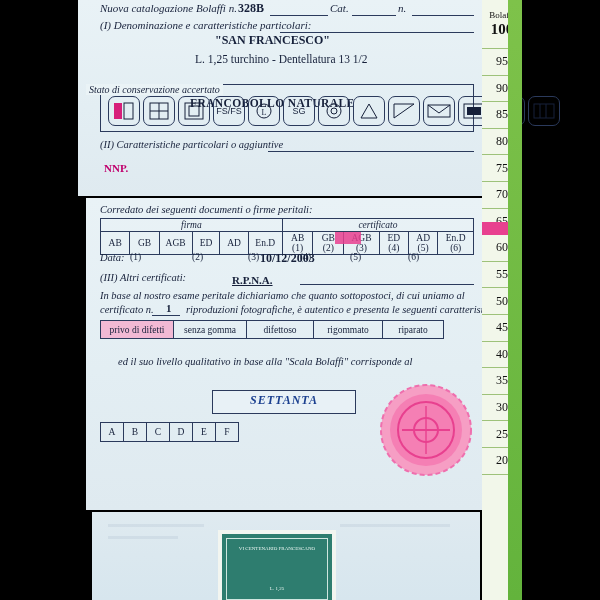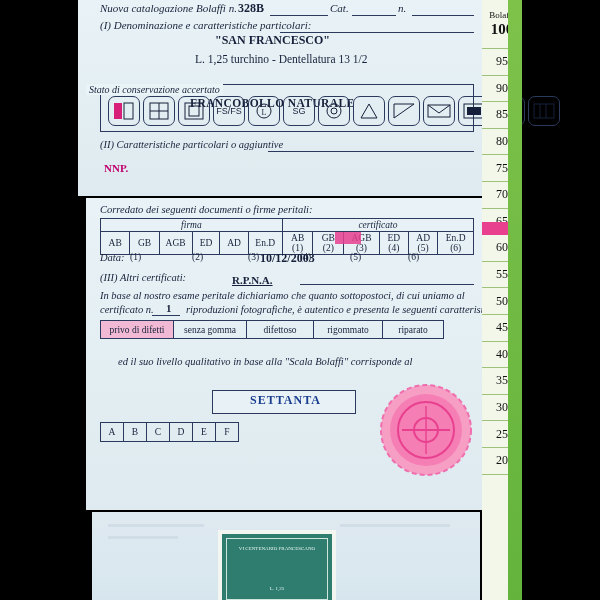--- a/index.html
+++ b/index.html
@@ -221,21 +221,21 @@
       <td style="width:62px;">difettoso</td>
       <td style="width:64px;">rigommato</td>
       <td style="width:56px;">riparato</td>
     </tr>
   </tbody>
     </table>
 
   <div class="t it" style="left:118px;top:356px;font-size:10.5px;">ed il suo livello qualitativo in base alla "Scala Bolaffi" corrisponde al</div>
 
   <div class="box" style="left:212px;top:390px;width:142px;height:22px;background:#e8f1f6;"></div>
-  <div class="t bd" style="left:250px;top:393px;font-size:12px;color:#1a3f8f;letter-spacing:1px;">SETTANTA</div>
+  <div class="t bd" style="left:250px;top:393px;font-size:12px;color:#1a3f8f;letter-spacing:1px;font-style:italic;">SETTANTA</div>
 
   <table class="grid" style="left:100px;top:422px;">
     <tbody>
         <tr>
       <td style="width:18px;height:16px;">A</td>
       <td style="width:18px;">B</td>
       <td style="width:18px;">C</td>
       <td style="width:18px;">D</td>
       <td style="width:18px;">E</td>
       <td style="width:18px;">F</td>

